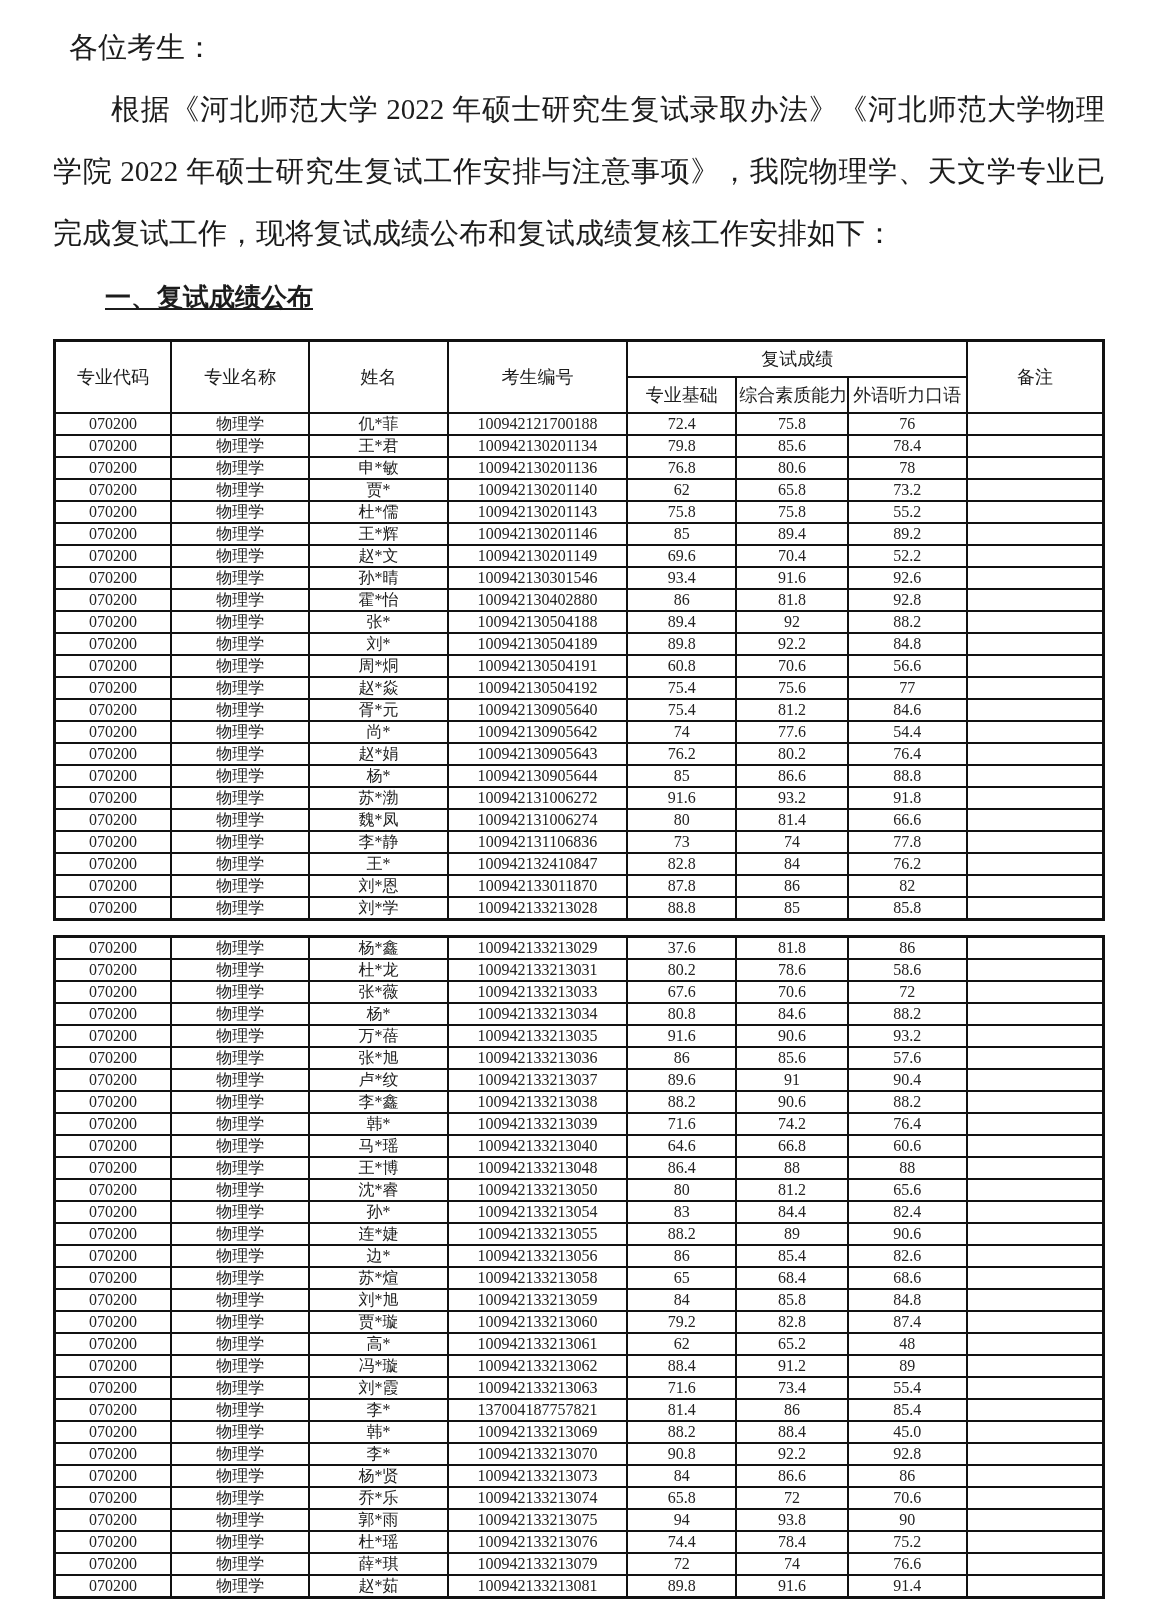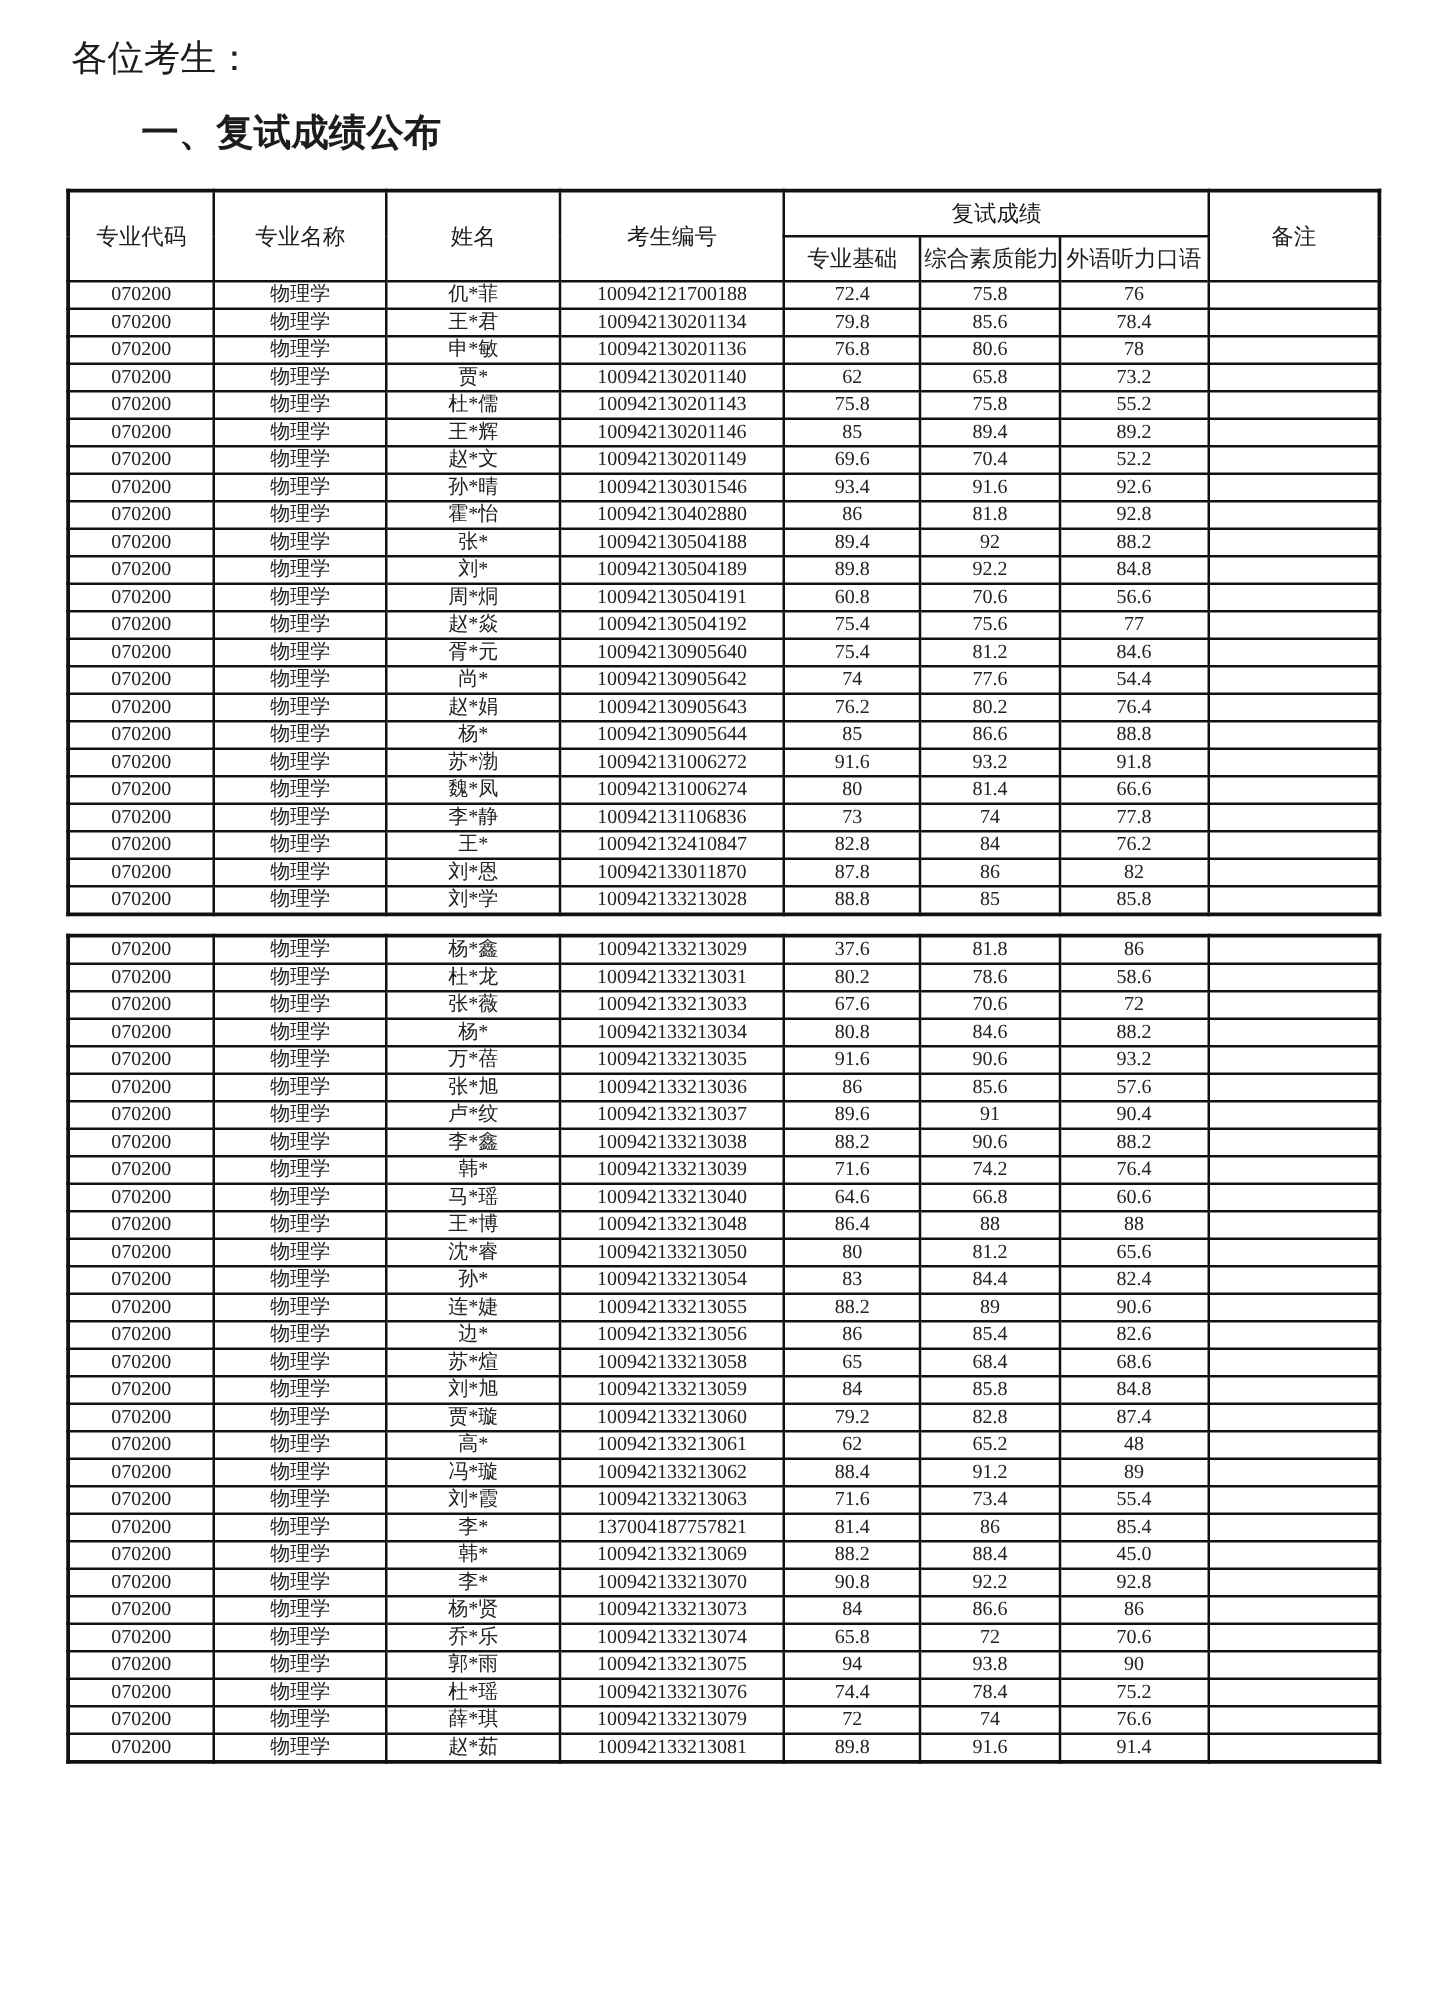--- a/index.html
+++ b/index.html
@@ -11,36 +11,37 @@
     width: 1157px;
     font-family: "Liberation Serif", "DejaVu Serif", serif;
     color: #1c1c1c;
   }
   .page {
     box-sizing: border-box;
     width: 1157px;
     padding: 24px 52px 4px 53px;
   }
   .salutation {
-    margin: 0 0 8px 4px;
+    margin: 0 0 8px 16px;
     font-size: 29px;
     line-height: 46px;
   }
   .body-para {
     margin: 0;
     font-size: 29px;
     line-height: 62px;
     text-align: justify;
     text-indent: 2em;
   }
   .section-title {
     margin: 16px 0 24px 0;
-    font-size: 30px;
+    font-size: 26px;
     font-weight: bold;
     text-indent: 2em;
+    text-decoration: underline;
   }
   table.score-table {
     width: 100%;
     border-collapse: collapse;
     table-layout: fixed;
     border: 3px solid #111;
   }
   table.score-table th,
   table.score-table td {
     border: 2px solid #111;
@@ -74,20 +75,21 @@
   col.c-s3     { width: 11.4%; }
   col.c-note   { width: 13.0%; }
 </style>
 </head>
 <body>
 
 <div class="page">
 
   <p class="salutation">各位考生：</p>
 
+  <p class="body-para">根据《河北师范大学 2022 年硕士研究生复试录取办法》《河北师范大学物理学院 2022 年硕士研究生复试工作安排与注意事项》，我院物理学、天文学专业已完成复试工作，现将复试成绩公布和复试成绩复核工作安排如下：</p>
 
   <h2 class="section-title">一、复试成绩公布</h2>
 
   <table class="score-table">
     <colgroup>
       <col class="c-code">
         <col class="c-major">
         <col class="c-name">
         <col class="c-id">
       <col class="c-s1">

